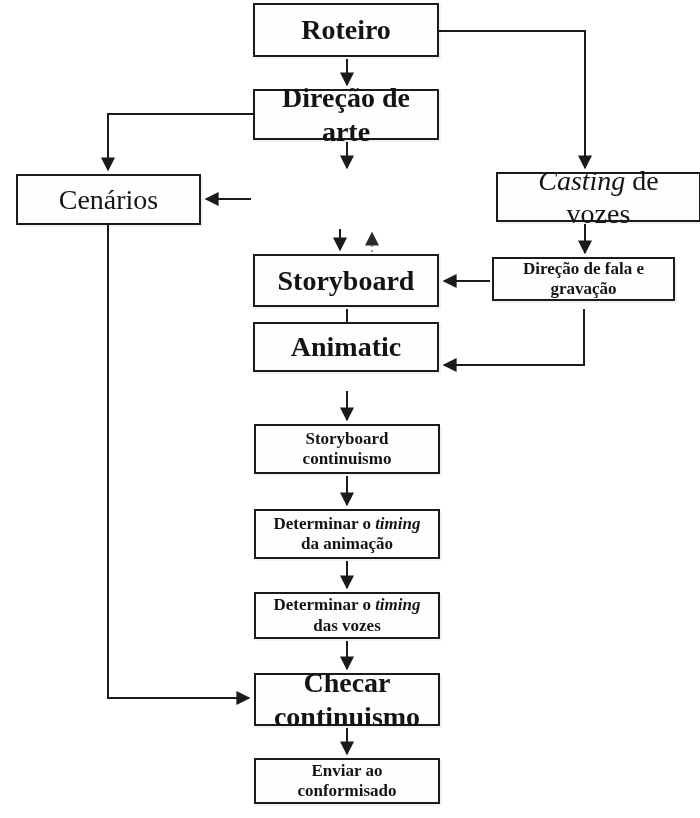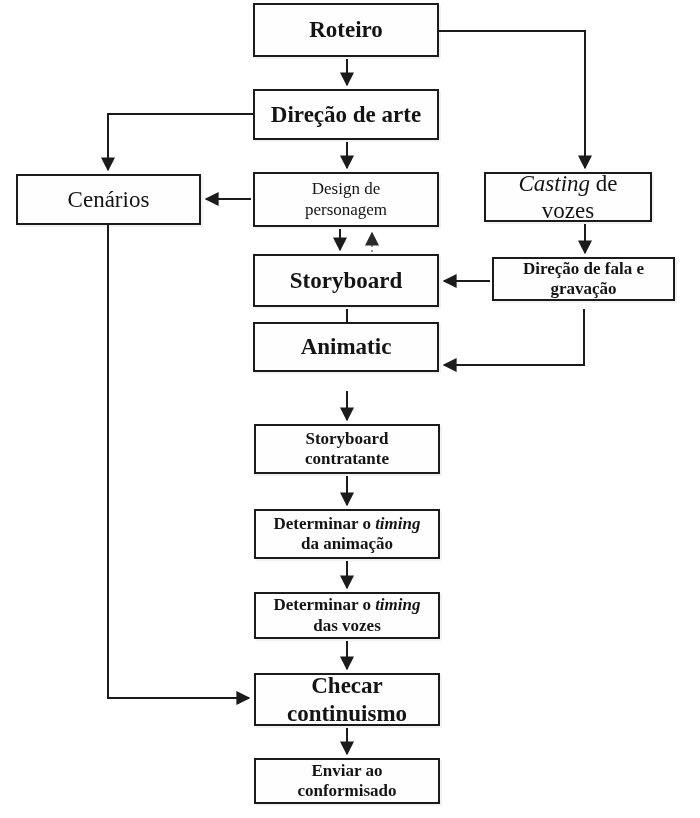--- a/index.html
+++ b/index.html
@@ -17,21 +17,21 @@
     background:#fefefe;
     border:2px solid #1b1b1b;
     display:flex;flex-direction:column;
     align-items:center;justify-content:center;
     text-align:center;
     color:#141414;
     line-height:1.18;
     padding:2px 6px;
     box-shadow:2px 2px 0 rgba(0,0,0,0.05);
   }
-  .big{font-size:23px;}
+  .big{font-size:28px;}
   .small{font-size:17px;}
   .bold{font-weight:bold;}
   .ln{display:block;}
   .it{font-style:italic;}
 </style>
 </head>
 <body>
 
 <div class="canvas">
 
@@ -70,45 +70,41 @@
   </div>
 
   <div class="node big bold" style="left:253px;top:89px;width:186px;height:51px">
     <span class="ln"><span>Direção de arte</span></span>
   </div>
 
   <div class="node big" style="left:16px;top:174px;width:185px;height:51px">
     <span class="ln"><span>Cenários</span></span>
   </div>
 
-  <div class="node small" style="left:253px;top:172px;width:186px;height:55px">
-    <span class="ln"><span>Design de</span></span>
-    <span class="ln"><span>personagem</span></span>
-  </div>
 
-  <div class="node big" style="left:484px;top:172px;width:168px;height:50px">
+  <div class="node big" style="left:496px;top:172px;width:205px;height:50px">
     <span class="ln"><span class="it">Casting</span><span> de vozes</span></span>
   </div>
 
   <div class="node big bold" style="left:253px;top:254px;width:186px;height:53px">
     <span class="ln"><span>Storyboard</span></span>
   </div>
 
   <div class="node small bold" style="left:492px;top:257px;width:183px;height:44px">
     <span class="ln"><span>Direção de fala e</span></span>
     <span class="ln"><span>gravação</span></span>
   </div>
 
   <div class="node big bold" style="left:253px;top:322px;width:186px;height:50px">
     <span class="ln"><span>Animatic</span></span>
   </div>
 
   <div class="node small bold" style="left:254px;top:424px;width:186px;height:50px">
     <span class="ln"><span>Storyboard</span></span>
-    <span class="ln"><span>contratante</span></span>
+    <span class="ln"><span>continuismo</span></span>
   </div>
 
   <div class="node small bold" style="left:254px;top:509px;width:186px;height:50px">
     <span class="ln"><span>Determinar o </span><span class="it">timing</span></span>
     <span class="ln"><span>da animação</span></span>
   </div>
 
   <div class="node small bold" style="left:254px;top:592px;width:186px;height:47px">
     <span class="ln"><span>Determinar o </span><span class="it">timing</span></span>
     <span class="ln"><span>das vozes</span></span>

